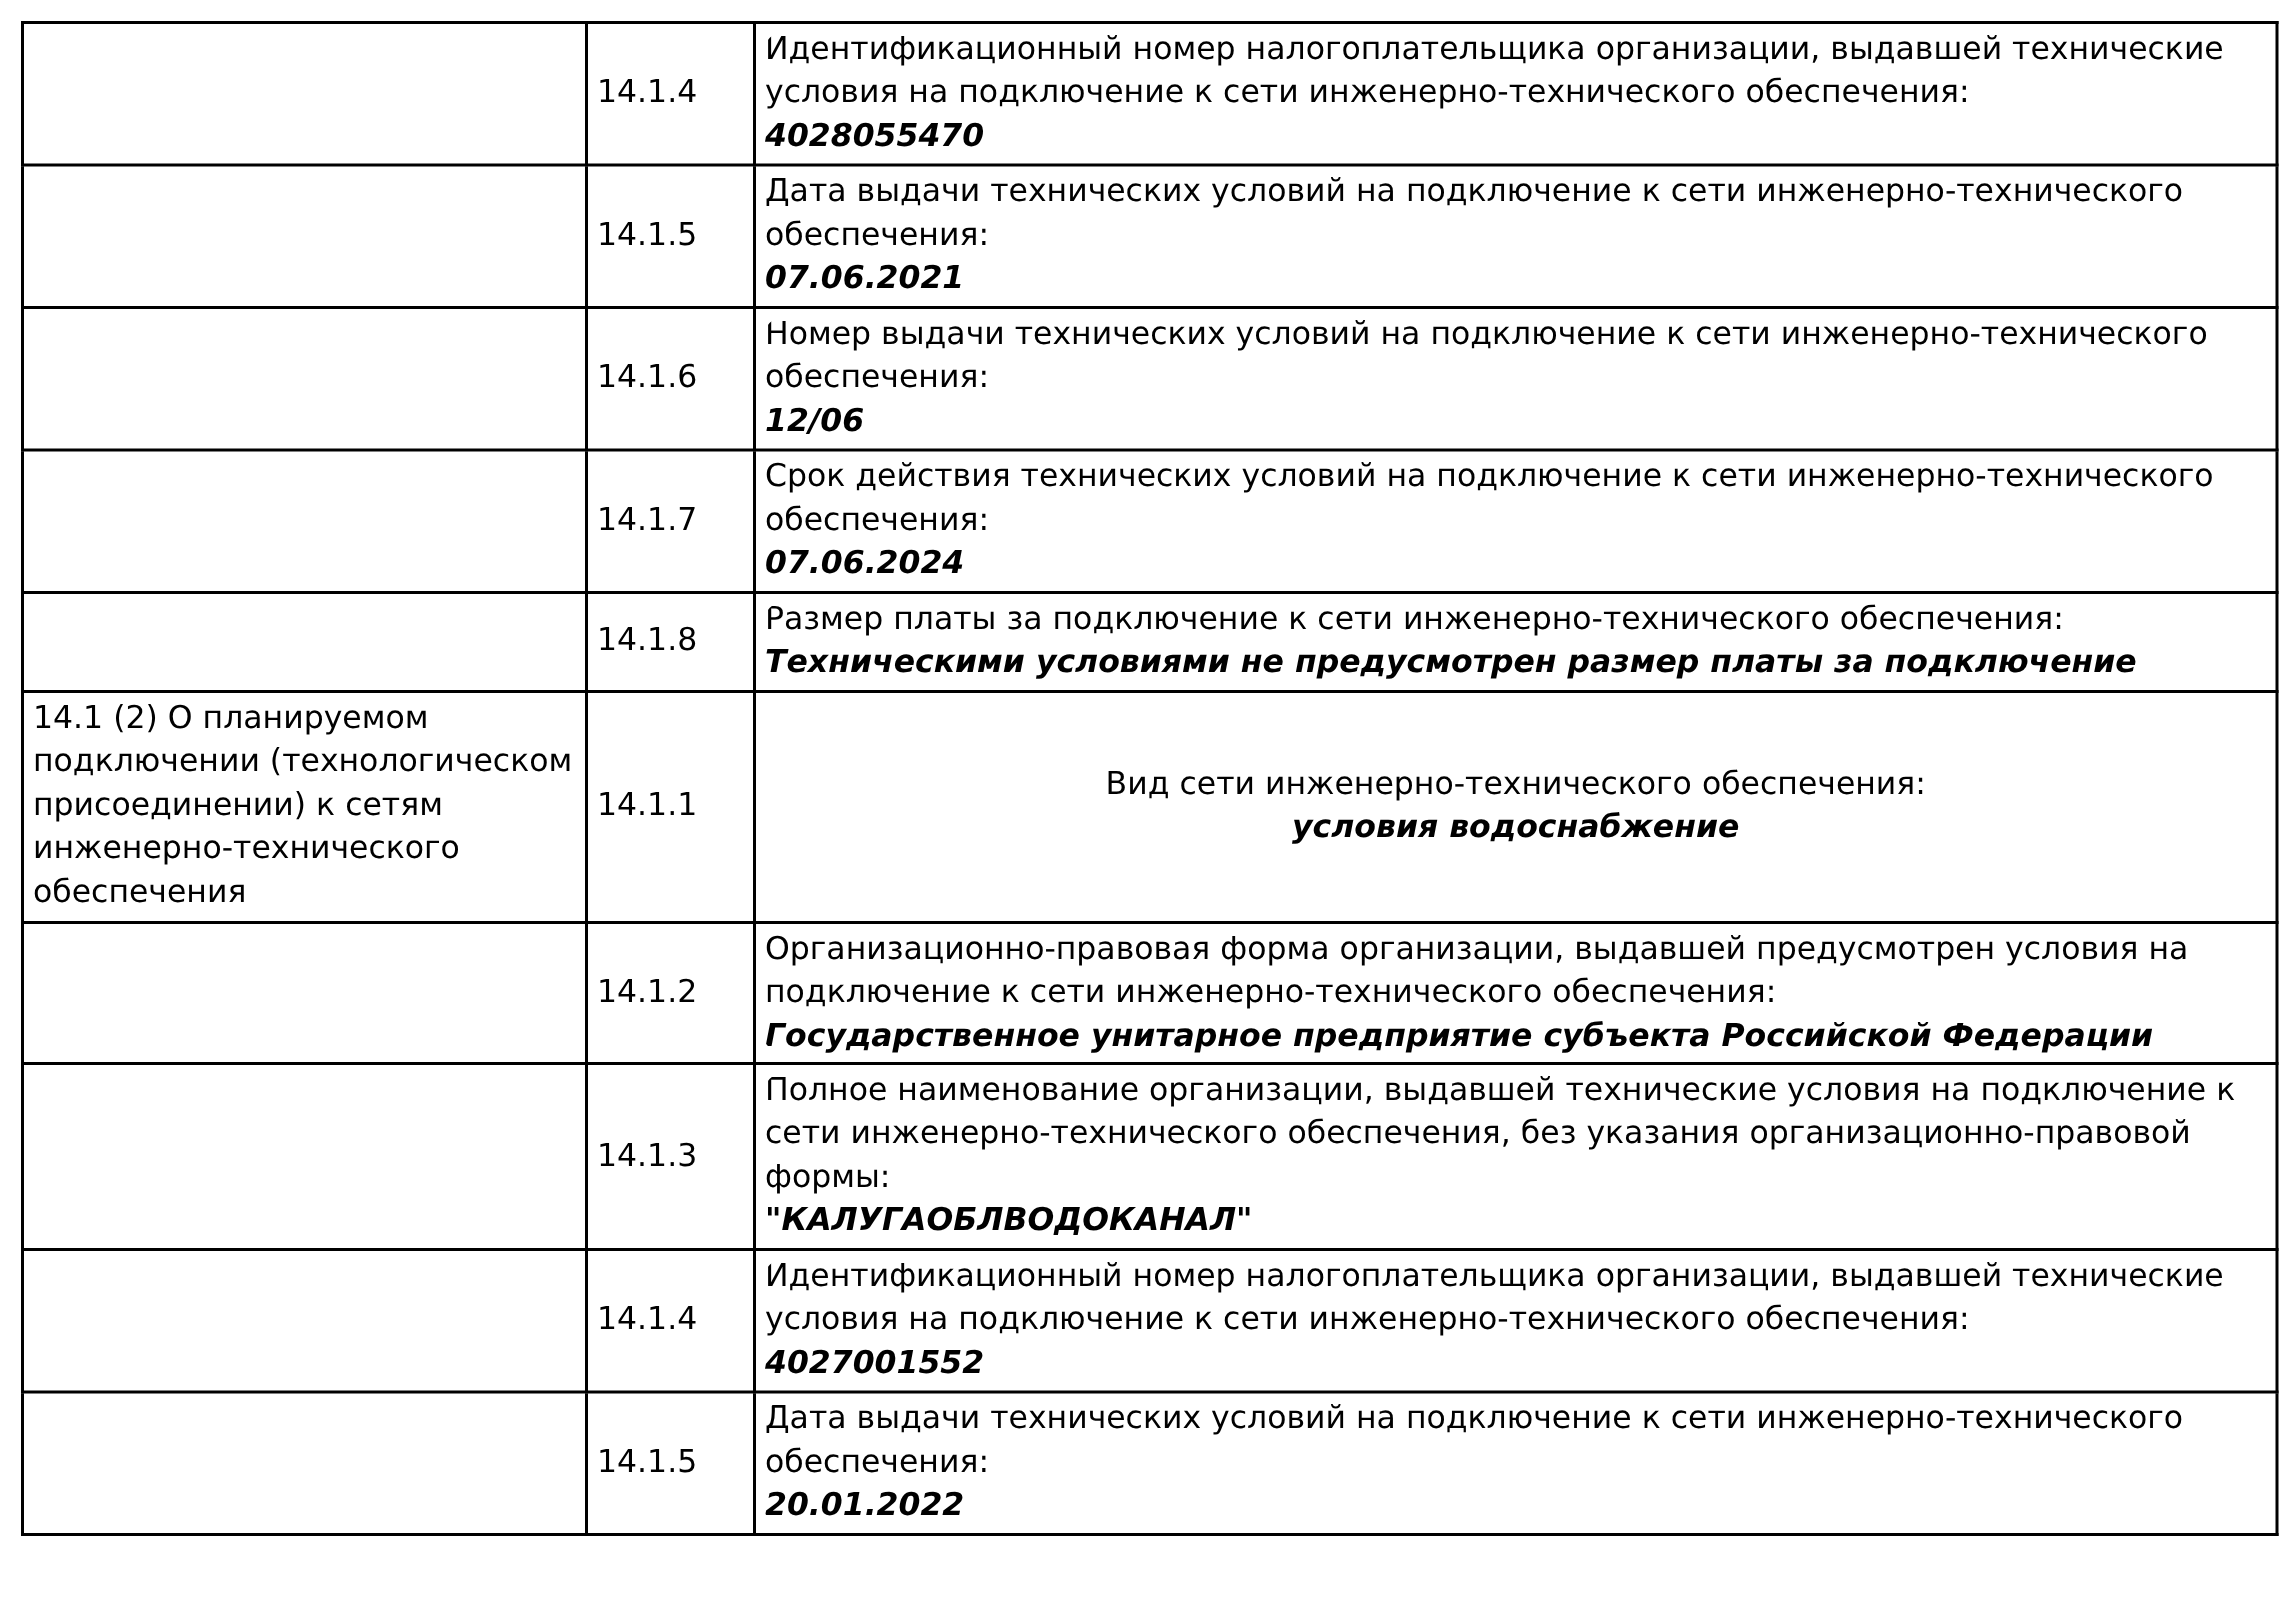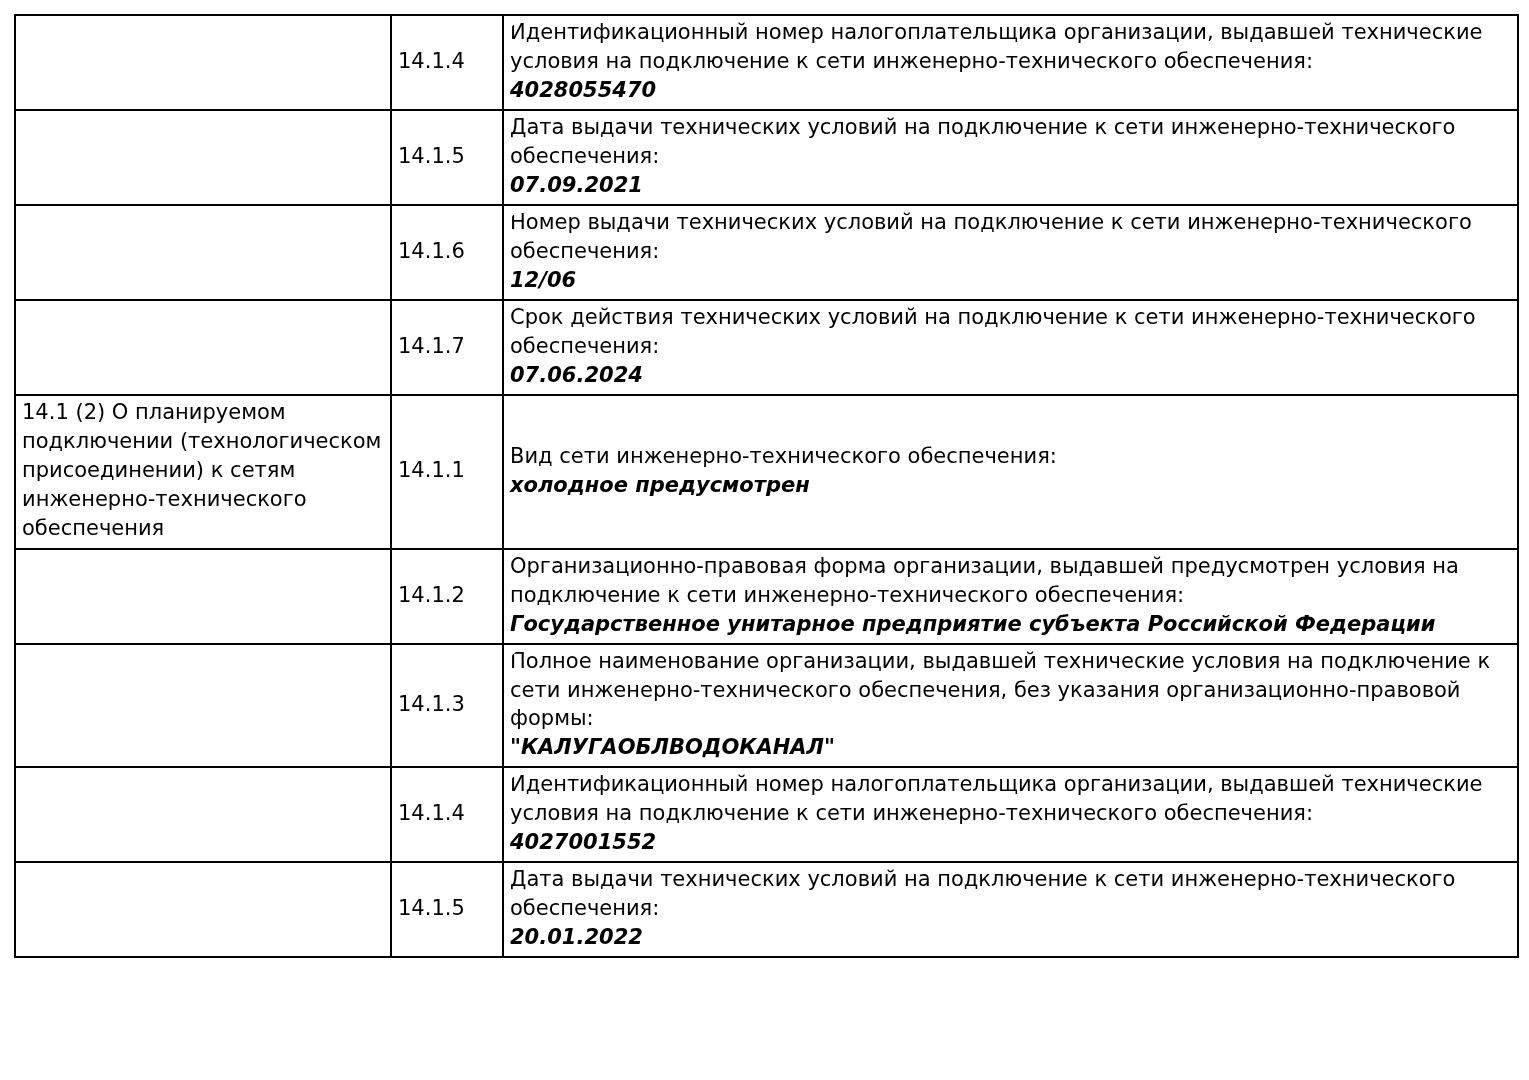--- a/index.html
+++ b/index.html
@@ -33,66 +33,74 @@
   td.col-section { width: 362px; }
   td.col-num     { width: 98px;  }
   td.col-content { width: 1001px; border-radius: 30px; }
   .num {
     white-space: nowrap;
   }
   .value {
     font-weight: bold;
     font-style: italic;
   }
-  tr.row-tall td.col-content { height: 146px; }
+  tr.row-tall td.col-content { height: 146px; text-align: center; }
 </style>
 </head>
 <body>
 
 <div class="page">
   <table class="decl">
     <tbody>
       <tr>
         <td class="col-section"><span></span></td>
         <td class="col-num"><span class="num">14.1.4</span></td>
         <td class="col-content">
           <div>Идентификационный номер налогоплательщика организации, выдавшей технические условия на подключение к сети инженерно-технического обеспечения:</div>
           <div class="value">4028055470</div>
         </td>
       </tr>
       <tr>
         <td class="col-section"><span></span></td>
         <td class="col-num"><span class="num">14.1.5</span></td>
         <td class="col-content">
           <div>Дата выдачи технических условий на подключение к сети инженерно-технического обеспечения:</div>
-          <div class="value">07.09.2021</div>
+          <div class="value">07.06.2021</div>
         </td>
       </tr>
       <tr>
         <td class="col-section"><span></span></td>
         <td class="col-num"><span class="num">14.1.6</span></td>
         <td class="col-content">
           <div>Номер выдачи технических условий на подключение к сети инженерно-технического обеспечения:</div>
           <div class="value">12/06</div>
         </td>
       </tr>
       <tr>
         <td class="col-section"><span></span></td>
         <td class="col-num"><span class="num">14.1.7</span></td>
         <td class="col-content">
           <div>Срок действия технических условий на подключение к сети инженерно-технического обеспечения:</div>
           <div class="value">07.06.2024</div>
         </td>
       </tr>
+      <tr>
+        <td class="col-section"><span></span></td>
+        <td class="col-num"><span class="num">14.1.8</span></td>
+        <td class="col-content">
+          <div>Размер платы за подключение к сети инженерно-технического обеспечения:</div>
+          <div class="value">Техническими условиями не предусмотрен размер платы за подключение</div>
+        </td>
+      </tr>
       <tr class="row-tall">
         <td class="col-section"><span>14.1 (2) О планируемом подключении (технологическом присоединении) к сетям инженерно-технического обеспечения</span></td>
         <td class="col-num"><span class="num">14.1.1</span></td>
         <td class="col-content">
           <div>Вид сети инженерно-технического обеспечения:</div>
-          <div class="value">холодное предусмотрен</div>
+          <div class="value">условия водоснабжение</div>
         </td>
       </tr>
       <tr>
         <td class="col-section"><span></span></td>
         <td class="col-num"><span class="num">14.1.2</span></td>
         <td class="col-content">
           <div>Организационно-правовая форма организации, выдавшей предусмотрен условия на подключение к сети инженерно-технического обеспечения:</div>
           <div class="value">Государственное унитарное предприятие субъекта Российской Федерации</div>
         </td>
       </tr>

